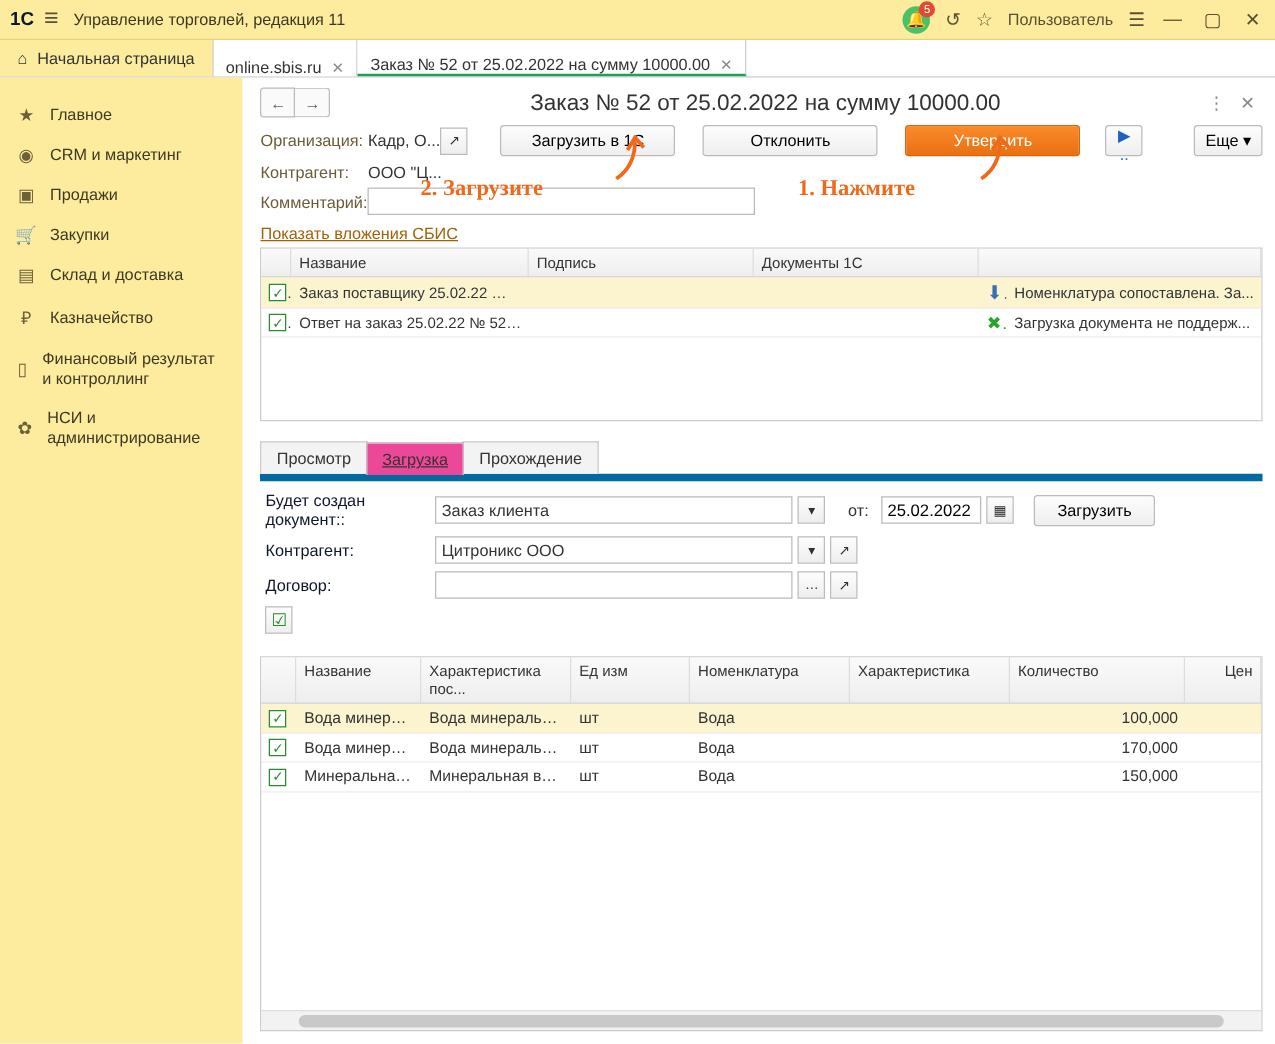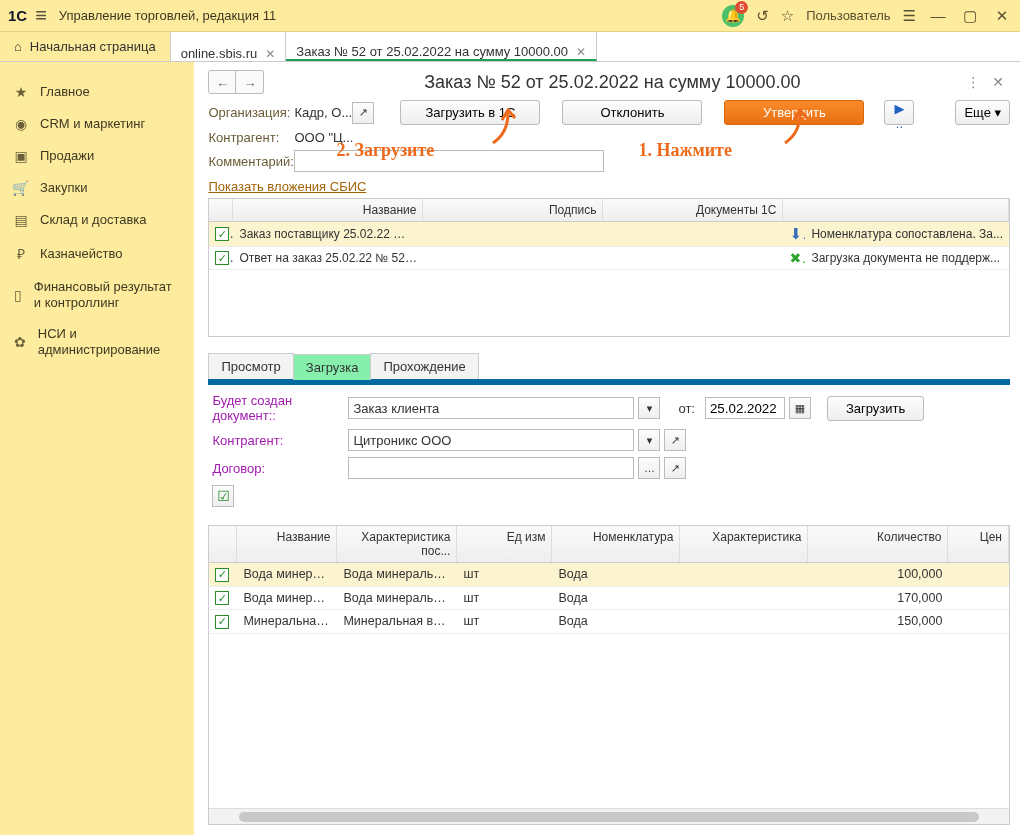--- a/index.html
+++ b/index.html
@@ -48,33 +48,33 @@
   .action-row { display: flex; gap: 6px; align-items: center; }
   .input { height: 22px; border: 1px solid #bbb; background: #fff; padding: 0 4px; }
   .link { color: #a16207; text-decoration: underline; cursor: pointer; }
 
   .annotation { font-family: 'Comic Sans MS', cursive; color: #ee6a1a; font-weight: bold; font-size: 18px; position: absolute; pointer-events: none; }
   .arrow { position: absolute; pointer-events: none; }
 
   
   .tbl-wrap { border: 1px solid #ccc; margin-top: 4px; }
   .tbl-head { display: flex; background: linear-gradient(#fafafa,#eee); border-bottom: 1px solid #ccc; font-size: 12px; }
-  .tbl-head > div { padding: 4px 6px; border-right: 1px solid #ddd; text-align: right; }
+  .tbl-head > div { padding: 4px 6px; border-right: 1px solid #ddd; }
   .tbl-row { display: flex; border-bottom: 1px solid #eee; font-size: 12px; align-items: center; }
   .tbl-row > div { padding: 3px 6px; white-space: nowrap; overflow: hidden; text-overflow: ellipsis; }
   .chk { width: 14px; height: 14px; border: 1px solid #2a8b2a; display: inline-flex; align-items: center; justify-content: center; color: #2a8b2a; font-size: 11px; background: #fff; }
   
   
   .innertabs { display: flex; margin-top: 16px; border-bottom: 6px solid #0369a1; }
   .itab { padding: 5px 12px; border: 1px solid transparent; border-bottom: none; font-size: 13px; cursor: pointer; color: #333; background: #f3f3f3; border-color: #ccc; margin-right: -1px; }
-  .itab.active { background: #86efac; border-color: #ccc; position: relative; top: 1px; }
+  .itab.active { background: #ec4899; border-color: #ccc; position: relative; top: 1px; text-decoration: underline; }
 
   .formgrid { padding: 8px 4px; }
   .fg-row { display: flex; align-items: center; margin-bottom: 6px; gap: 4px; }
-  .fg-lab { width: 132px; color: #a21caf; font-size: 13px; }
+  .fg-lab { width: 132px; color: #0f172a; font-size: 13px; }
   .select { height: 22px; border: 1px solid #bbb; background: #fff; flex: 0 0 286px; padding: 0 4px; display: flex; align-items: center; }
   .sqbtn { width: 22px; height: 22px; border: 1px solid #bbb; background: linear-gradient(#fdfdfd,#eee); display: flex; align-items: center; justify-content: center; font-size: 11px; cursor: pointer; }
 
   .bottom-table { flex: 1; display: flex; flex-direction: column; border: 1px solid #ccc; margin-top: 4px; min-height: 300px; }
   .bt-body { flex: 1; overflow: auto; }
   .bt-row { display: flex; border-bottom: 1px solid #eee; font-size: 12.5px; }
   .bt-row > div { padding: 4px 6px; white-space: nowrap; overflow: hidden; text-overflow: ellipsis; }
   .bt-row.sel { background: #fcf3cf; }
   .scrollbar { height: 16px; background: #f2f2f2; border-top: 1px solid #ddd; position: relative; }
   .thumb { position: absolute; height: 10px; top: 3px; left: 30px; right: 30px; background: #c9c9c9; border-radius: 5px; }

